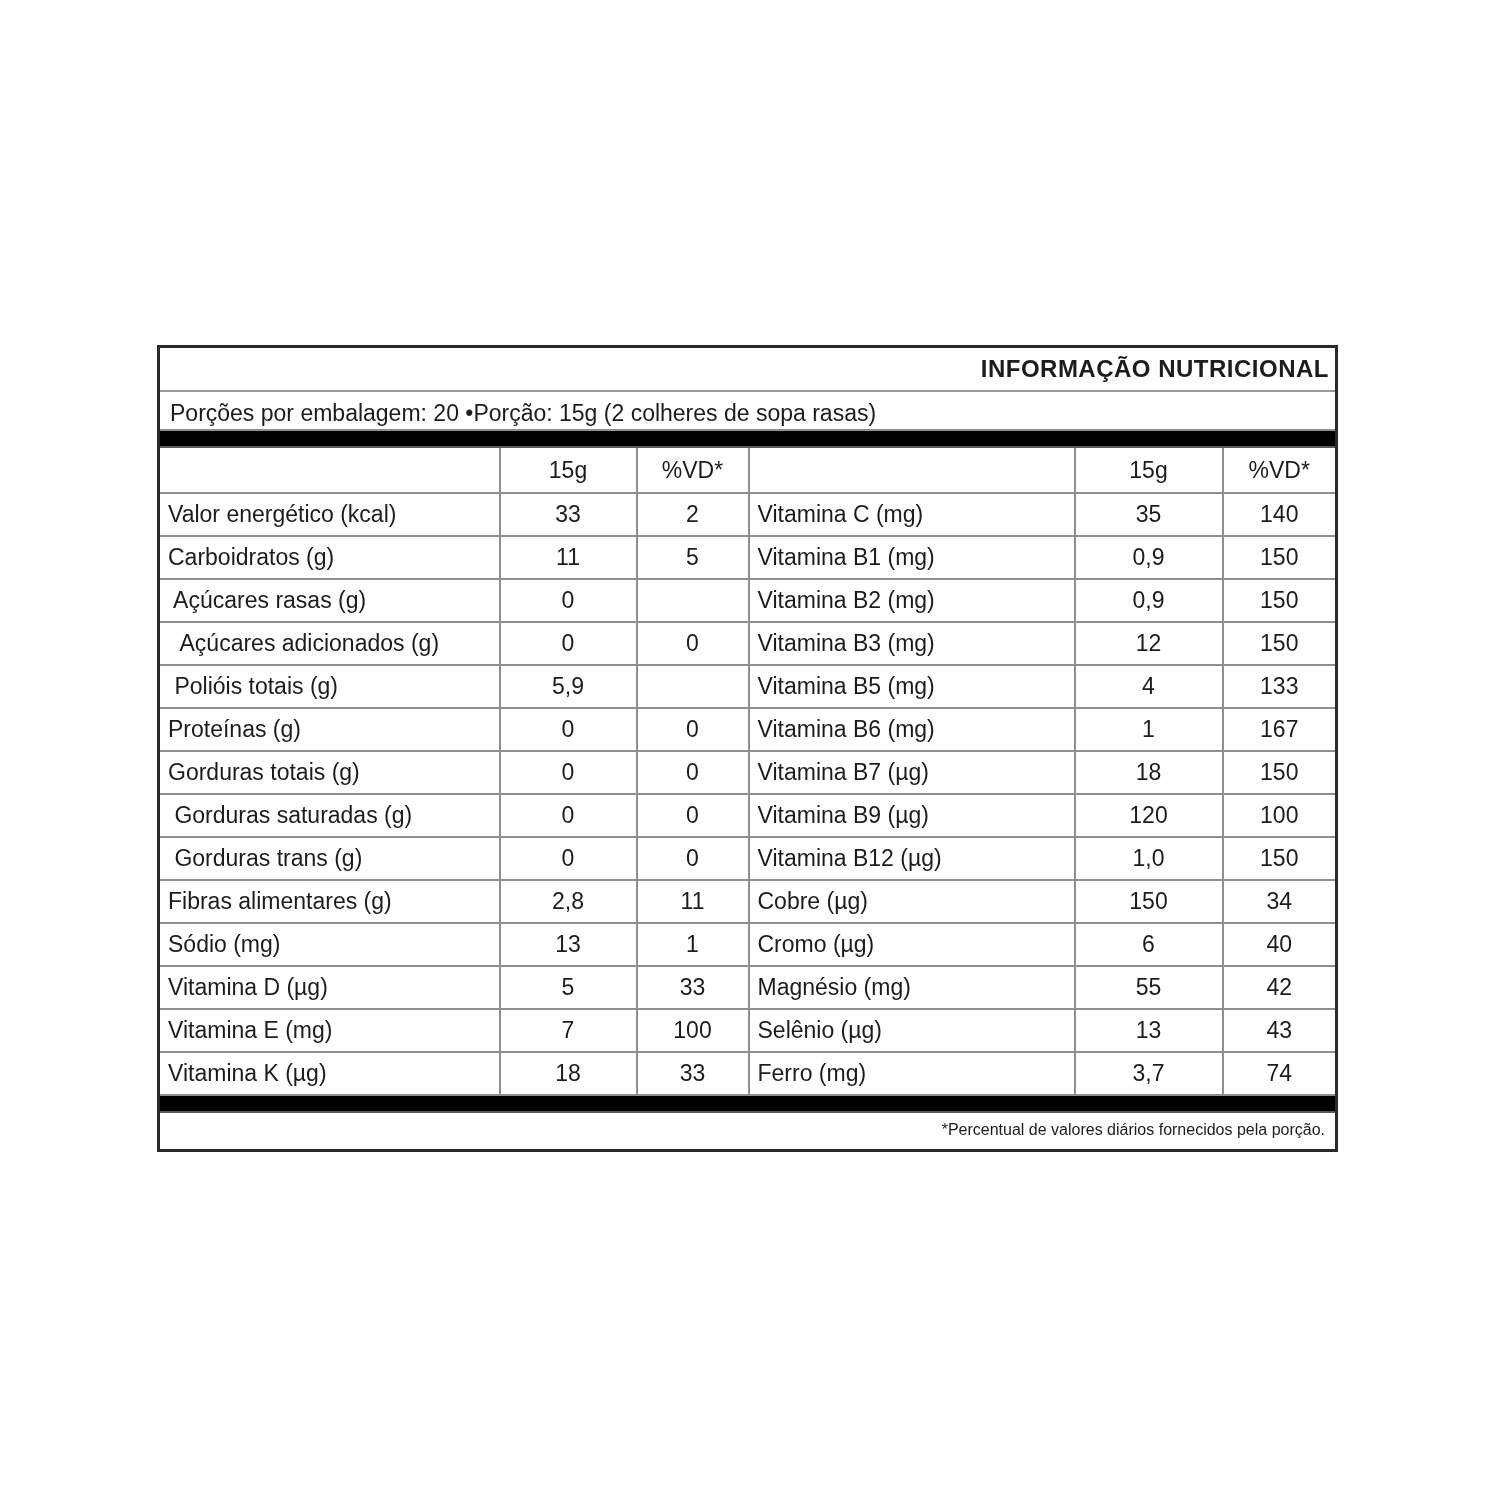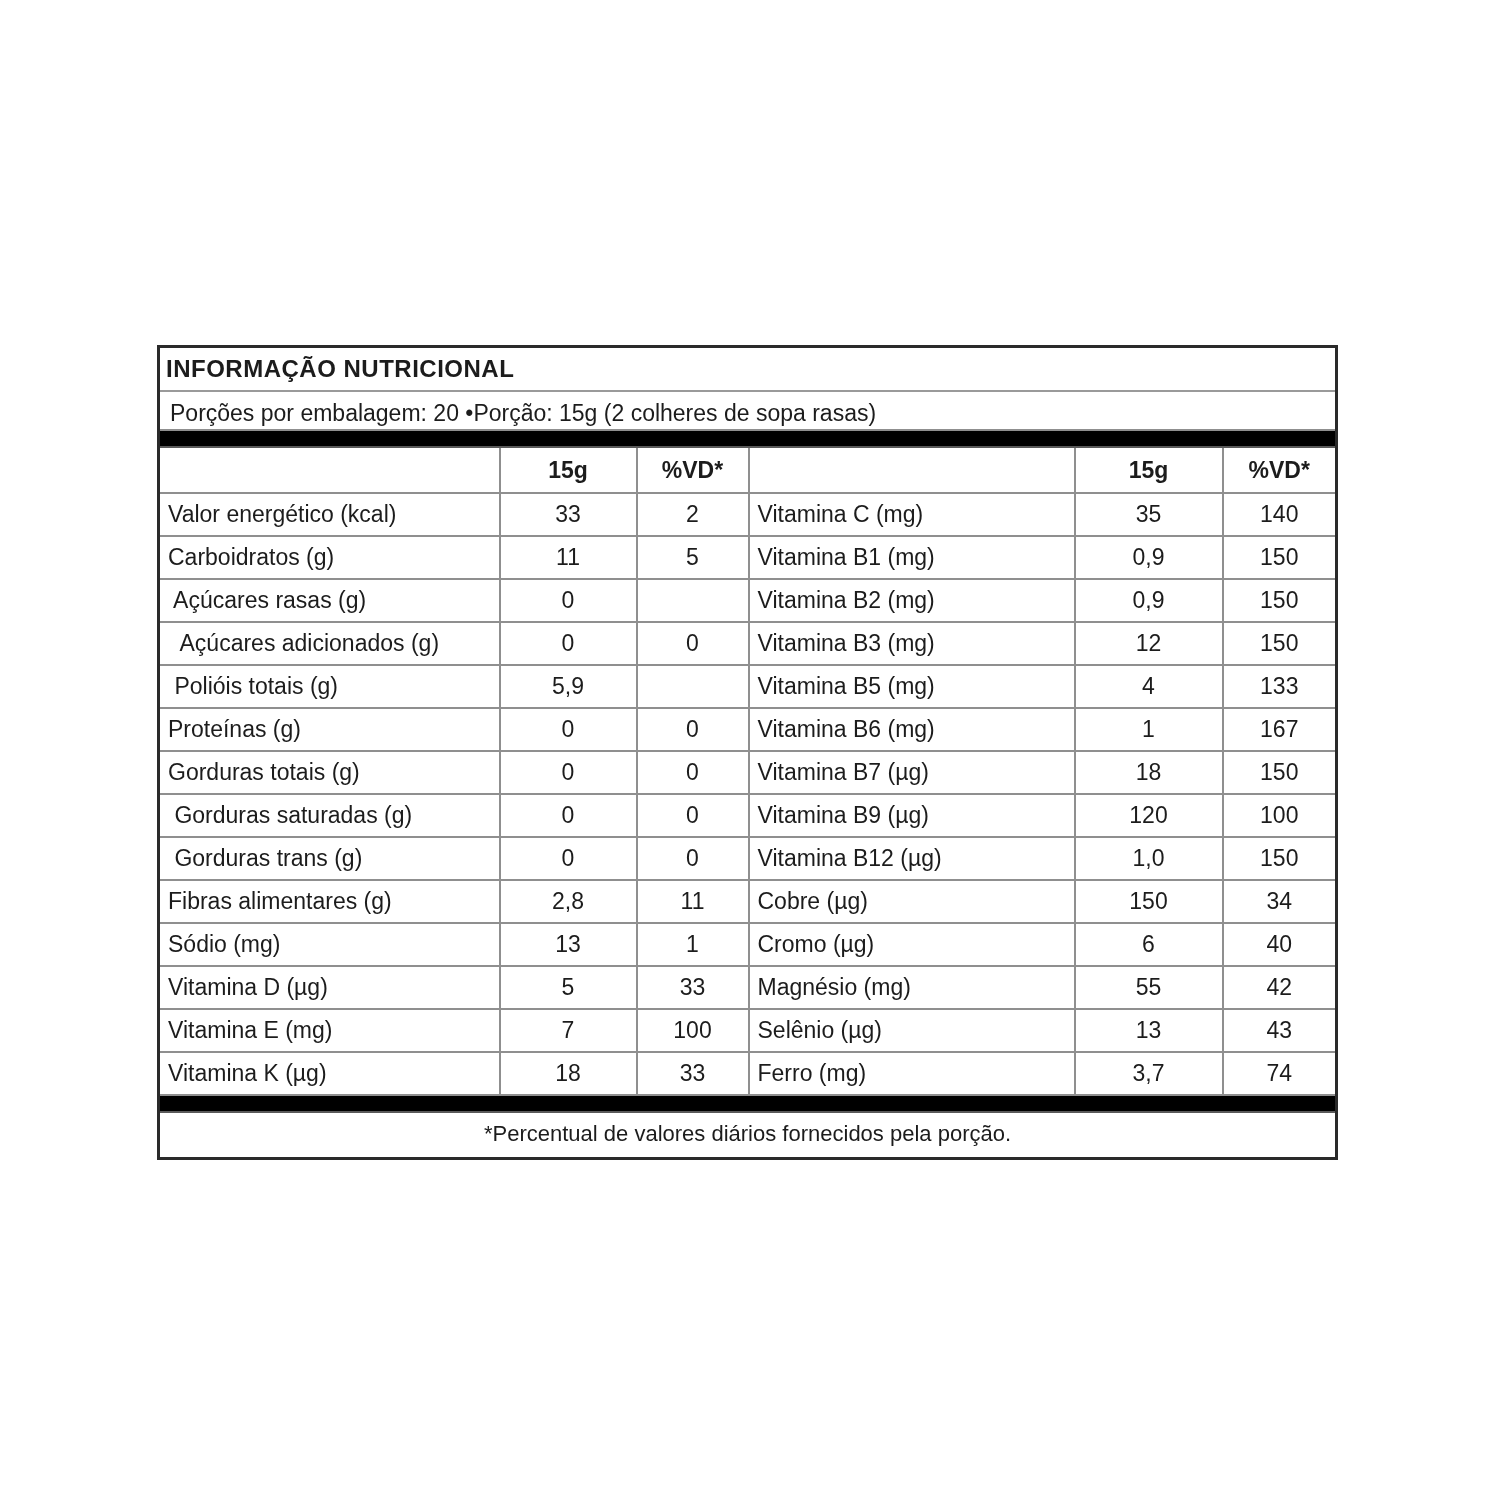--- a/index.html
+++ b/index.html
@@ -27,62 +27,62 @@
     background: #ffffff;
     border: 3px solid #2a2a2a;
   }
   table.nutri td {
     border: 2px solid #8f8f8f;
     overflow: hidden;
   }
   tr.title-row td {
     font-size: 24px;
     font-weight: bold;
-    text-align: left;
+    text-align: right;
     letter-spacing: 0.5px;
     padding: 7px 6px;
     border-bottom: 2px solid #9a9a9a;
   }
   tr.serving-row td {
     font-size: 23px;
     text-align: left;
     padding: 8px 10px 2px 10px;
   }
   tr.bar-row td {
     background: #000000;
     height: 15px;
     padding: 0;
     border-left-color: #000000;
     border-right-color: #000000;
     border-top-color: #5a5a5a;
     border-bottom-color: #5a5a5a;
   }
   tr.header-row td {
     font-size: 23px;
-    font-weight: bold;
+    font-weight: normal;
     text-align: center;
     height: 40px;
     padding: 2px 4px;
   }
   tr.data-row td {
     height: 37px;
     font-size: 23px;
     padding: 2px 4px;
   }
   td.lbl {
     text-align: left;
     padding-left: 8px !important;
     white-space: pre;
   }
   td.val {
     text-align: center;
   }
   tr.footnote-row td {
-    font-size: 22px;
-    text-align: center;
+    font-size: 16px;
+    text-align: right;
     padding: 8px 10px 10px 10px;
   }
 </style>
 </head>
 <body>
 
 <div class="stage">
   <table class="nutri">
     <colgroup>
       <col style="width:341px">

